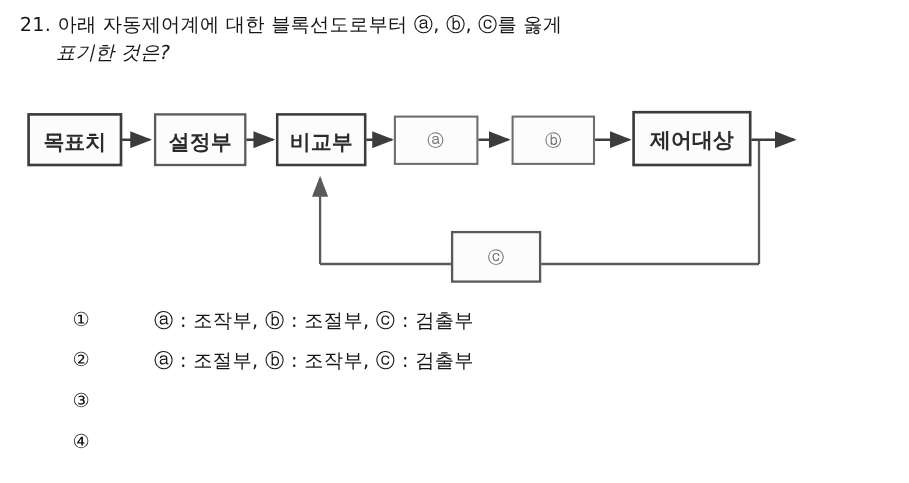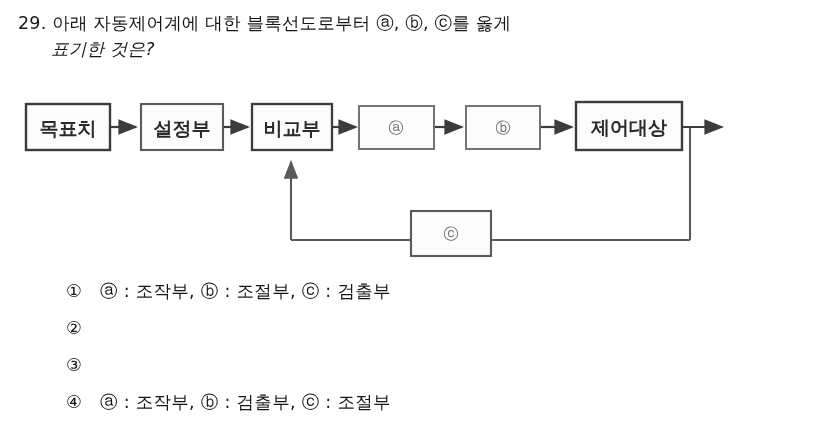--- a/index.html
+++ b/index.html
@@ -74,27 +74,28 @@
     white-space: nowrap;
     color: #161616;
   }
   .choice-num {
     display: inline-block;
     min-width: 26px;
   }
   .choice-text {
     display: inline-block;
     padding-left: 8px;
+    margin-left: 40px;
   }
 </style>
 </head>
 <body>
 
 <div id="question-stem">
-  <div class="q-line q-line-1">29. 아래 자동제어계에 대한 블록선도로부터 ⓐ, ⓑ, ⓒ를 옳게</div>
+  <div class="q-line q-line-1">21. 아래 자동제어계에 대한 블록선도로부터 ⓐ, ⓑ, ⓒ를 옳게</div>
   <div class="q-line q-line-2">표기한 것은?</div>
 </div>
 
 <div id="block-diagram">
   <svg width="826" height="180" viewBox="0 0 826 180" xmlns="http://www.w3.org/2000/svg">
     <defs>
       <marker id="arrowhead" markerWidth="9" markerHeight="7" refX="8" refY="3.5" orient="auto">
         <polygon points="0 0, 9 3.5, 0 7" fill="#3c3c3c"></polygon>
       </marker>
       <marker id="arrowhead-up" markerWidth="9" markerHeight="7" refX="8" refY="3.5" orient="auto">
@@ -152,21 +153,21 @@
   </svg>
 </div>
 
 <div id="answer-choices">
   <div class="choice-row">
     <span class="choice-num">①</span>
     <span class="choice-text">ⓐ : 조작부, ⓑ : 조절부, ⓒ : 검출부</span>
   </div>
   <div class="choice-row">
     <span class="choice-num">②</span>
+    <span class="choice-text">ⓐ : 조절부, ⓑ : 조작부, ⓒ : 검출부</span>
   </div>
   <div class="choice-row">
     <span class="choice-num">③</span>
   </div>
   <div class="choice-row">
     <span class="choice-num">④</span>
-    <span class="choice-text">ⓐ : 조작부, ⓑ : 검출부, ⓒ : 조절부</span>
   </div>
 </div>
 
 </body></html>

